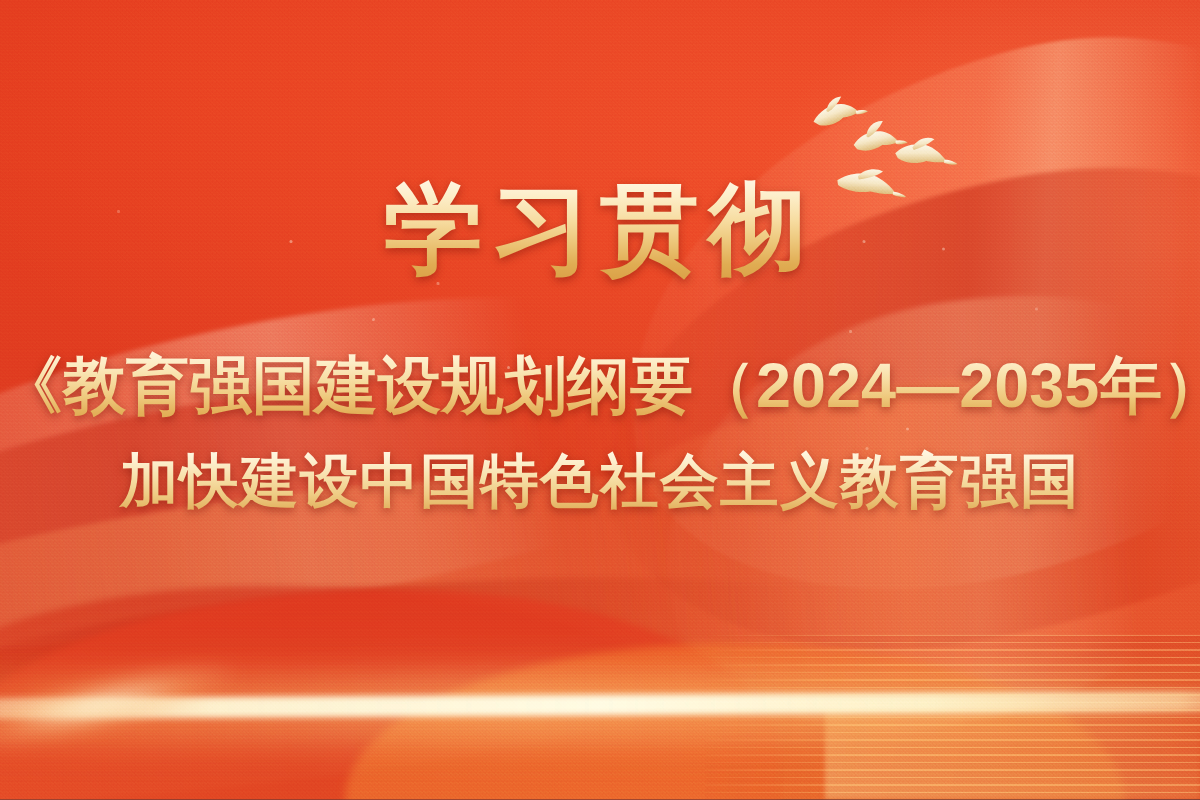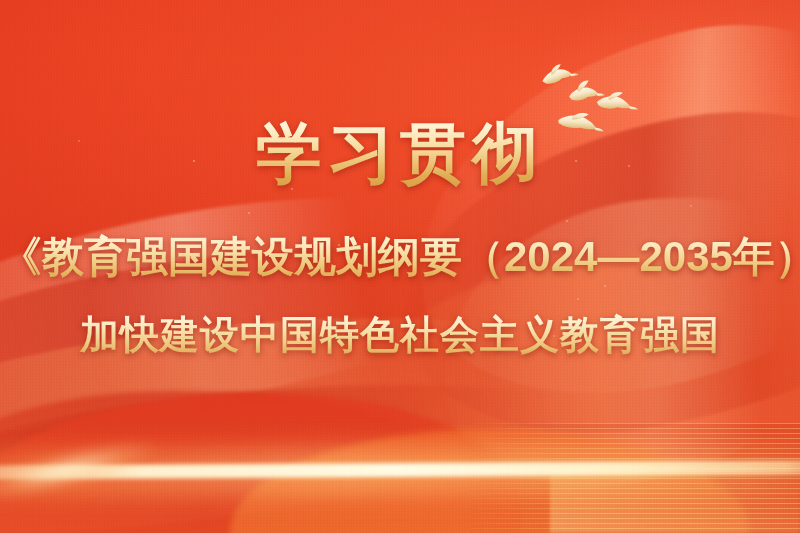--- a/index.html
+++ b/index.html
@@ -297,21 +297,21 @@
     -webkit-background-clip: text;
     background-clip: text;
     color: transparent;
     -webkit-text-fill-color: transparent;
     filter: drop-shadow(0 2px 3px rgba(120,14,6,0.50));
   }
 
   .title-sub {
     position: absolute;
     left: 0; right: 0;
-    top: 312px;
+    top: 299px;
     text-align: center;
     font-family: "Liberation Sans", "DejaVu Sans", sans-serif;
     font-weight: 700;
     font-size: 39px;
     line-height: 1.2;
     letter-spacing: 1px;
     white-space: nowrap;
     background: linear-gradient(180deg,
         #fff8e8 0%,
         #fdeecb 20%,

